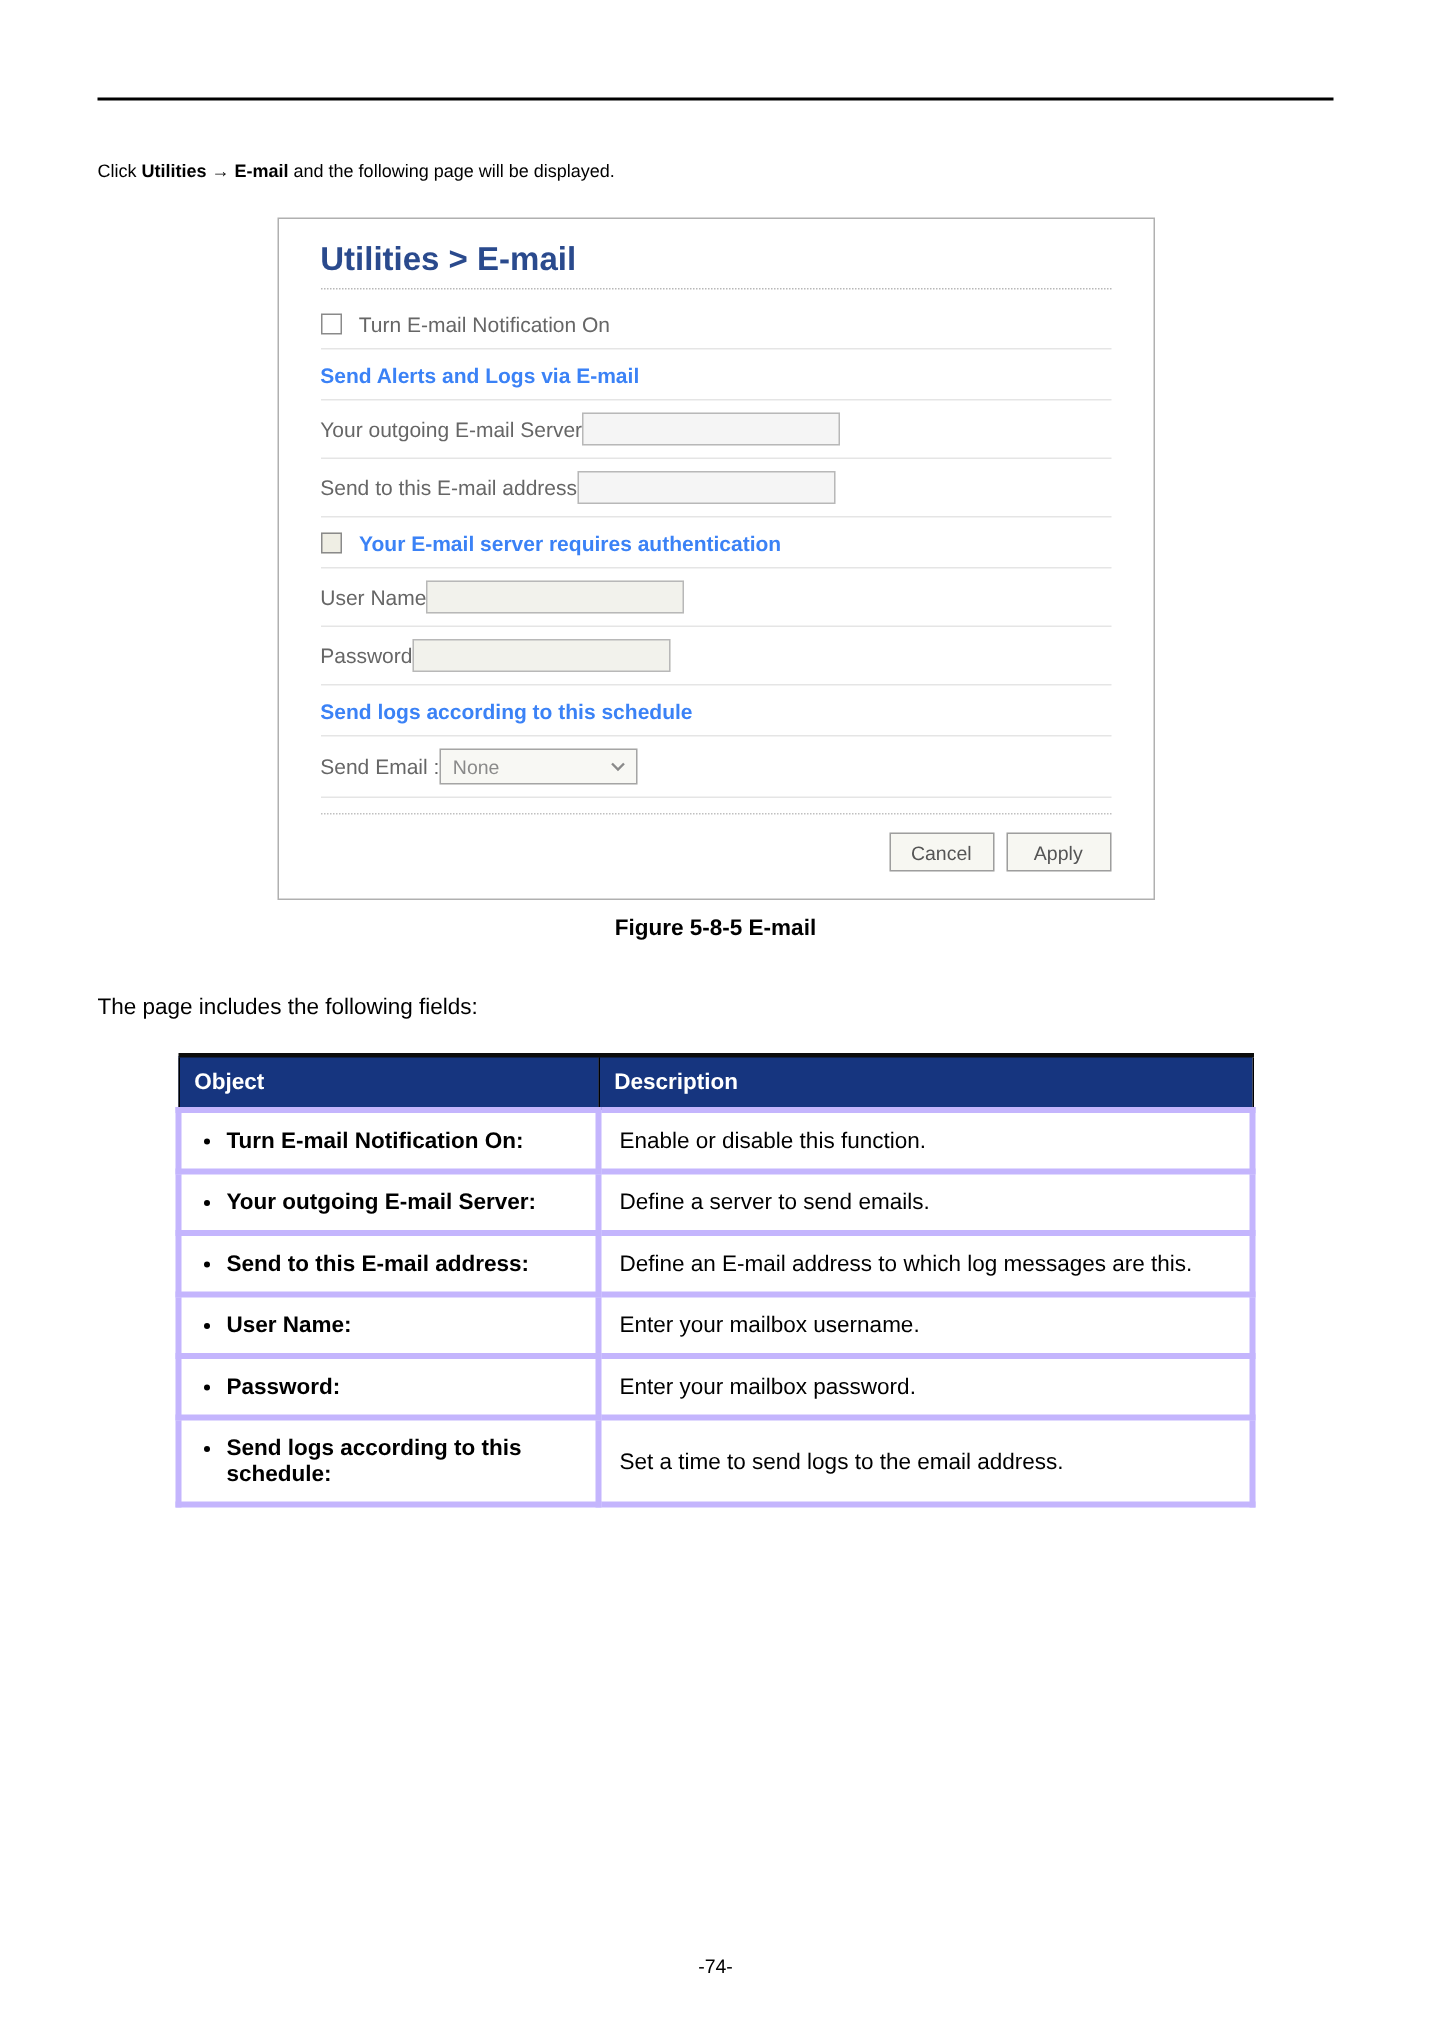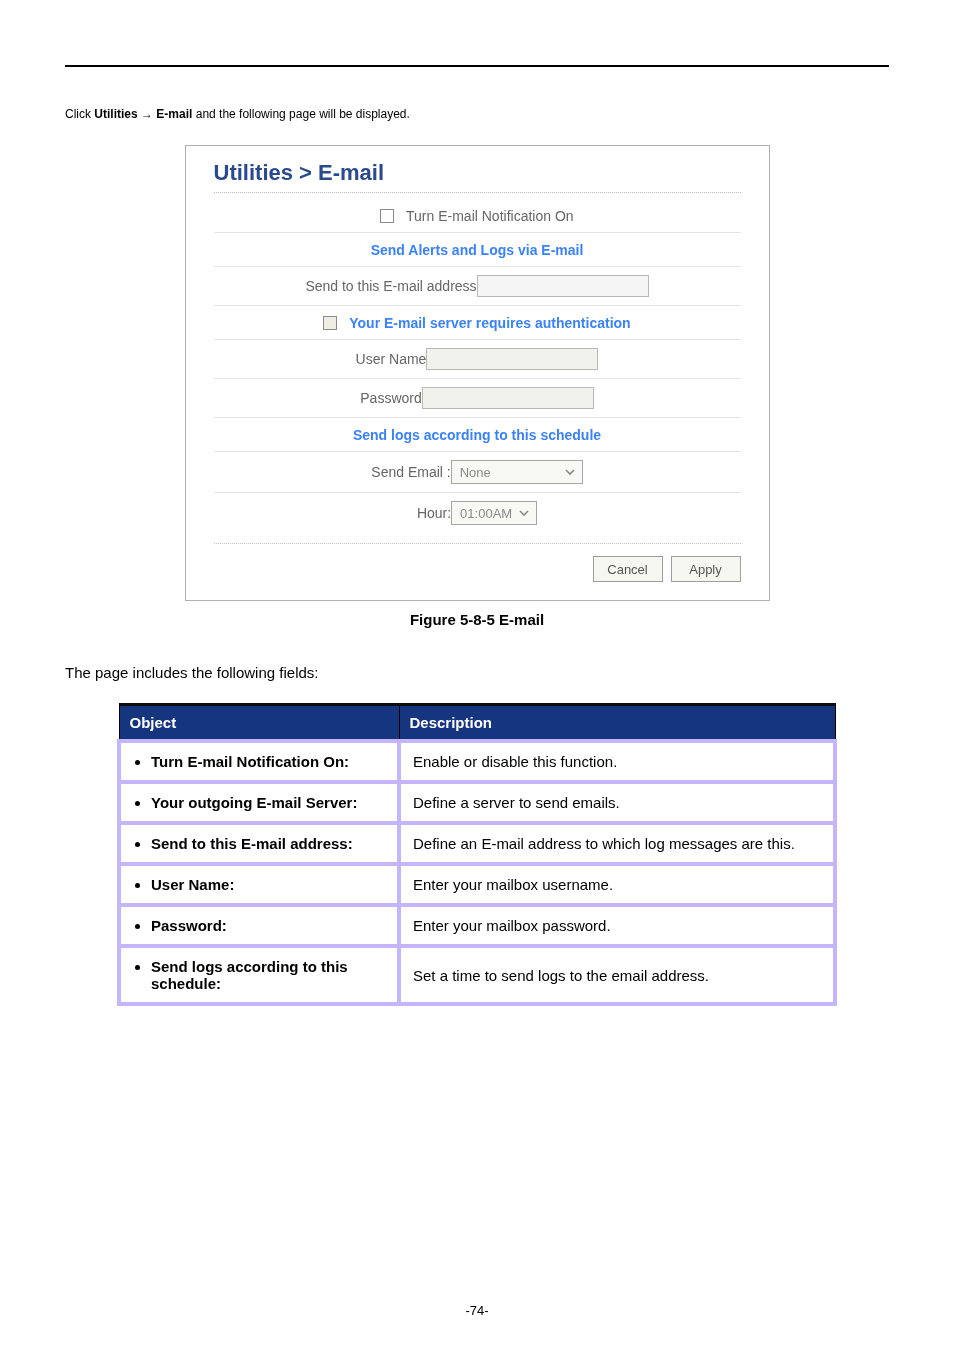--- a/index.html
+++ b/index.html
@@ -46,21 +46,21 @@
     padding-bottom: 6px;
   }
   .panel .section-head {
     font-weight: bold;
     color: #3b82f6;
     font-size: 14px;
   }
   .panel .row {
     display: flex;
     align-items: center;
-    justify-content: center;
+    justify-content: flex-start;
     border-bottom: 1px solid #e5e5e5;
     padding: 8px 0;
     min-height: 34px;
   }
   .panel .row.noline { border-bottom: none; }
   .panel .row .lab { color: #666; }
   .panel .row .ctl-text {
     width: 172px;
     height: 22px;
     border: 1px solid #b8b8b8;
@@ -186,20 +186,24 @@
         <div>
           <span class="chkbox"></span>
           <span class="lab">Turn E-mail Notification On</span>
         </div>
       </div>
 
       <div class="row">
         <span class="section-head">Send Alerts and Logs via E-mail</span>
       </div>
 
+      <div class="row">
+        <span class="lab">Your outgoing E-mail Server</span>
+        <span class="ctl-text"></span>
+      </div>
 
       <div class="row">
         <span class="lab">Send to this E-mail address</span>
         <span class="ctl-text"></span>
       </div>
 
       <div class="row">
         <div>
           <span class="chkbox disabled"></span>
           <span class="section-head">Your E-mail server requires authentication</span>
@@ -226,31 +230,20 @@
           <span>None</span>
           <span class="chev">
             <svg width="12" height="12" viewBox="0 0 12 12">
                 <path d="M2 4 L6 8 L10 4" fill="none" stroke="#8a8a8a" stroke-width="1.6"></path>
               </svg>
           </span>
         </span>
       </div>
 
 
-      <div class="row noline">
-        <span class="lab">Hour:</span>
-        <span class="sel sm">
-          <span>01:00AM</span>
-          <span class="chev">
-            <svg width="12" height="12" viewBox="0 0 12 12">
-                <path d="M2 4 L6 8 L10 4" fill="none" stroke="#8a8a8a" stroke-width="1.6"></path>
-              </svg>
-          </span>
-        </span>
-      </div>
 
       <div class="btn-row">
         <span class="btn">Cancel</span>
         <span class="btn">Apply</span>
       </div>
     </div>
   </div>
 
   <div class="fig-caption">Figure 5-8-5 E-mail</div>
 

